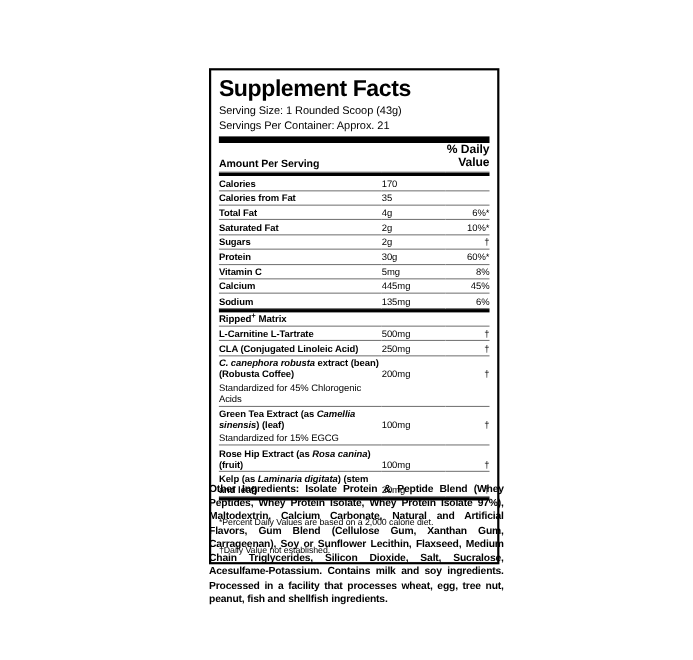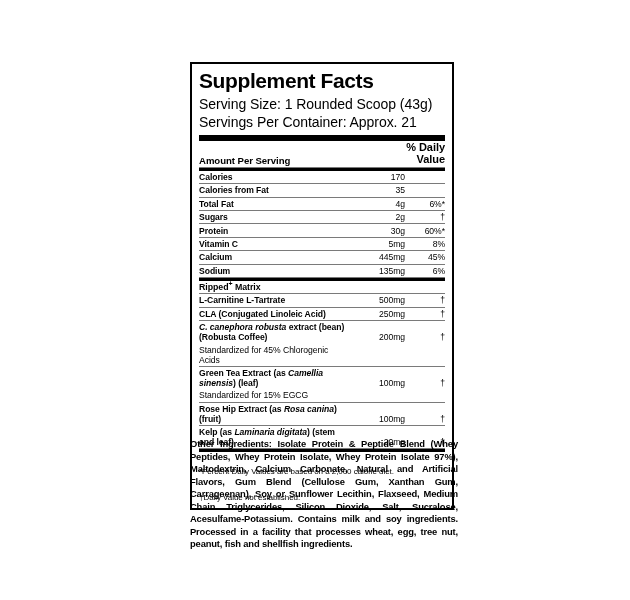--- a/index.html
+++ b/index.html
@@ -30,21 +30,21 @@
 
   .sf-title {
     font-size: 21px;
     font-weight: bold;
     letter-spacing: -0.4px;
     line-height: 1.04;
     margin: 1px 0 3px 0;
   }
 
   .serving-line {
-    font-size: 14px;
+    font-size: 10px;
     line-height: 1.32;
     letter-spacing: -0.05px;
   }
 
   .rule-thick {
     border-top: 6px solid #000;
     margin: 3px 0 0 0;
   }
   .rule-med {
     border-top: 3px solid #000;
@@ -59,21 +59,21 @@
     letter-spacing: -0.05px;
   }
   table.sf td {
     padding: 1.2px 0 1.2px 0;
     vertical-align: bottom;
     border-bottom: 1px solid #7a7a7a;
   }
   table.sf tr.no-rule td { border-bottom: none; }
 
   td.c-name  { text-align: left; }
-  td.c-amt   { text-align: right; width: 58px; padding-right: 2px; }
+  td.c-amt   { text-align: left; width: 58px; padding-right: 2px; }
   td.c-dv    { text-align: right; width: 40px; }
 
   .hdr-row td {
     border-bottom: none;
     padding-bottom: 2px;
   }
   .hdr-left {
     font-weight: bold;
     font-size: 9.6px;
     vertical-align: bottom;
@@ -158,20 +158,25 @@
           <td class="c-name indent1">Calories from Fat</td>
           <td class="c-amt">35</td>
           <td class="c-dv"></td>
         </tr>
         <tr>
           <td class="c-name bold">Total Fat</td>
           <td class="c-amt">4g</td>
           <td class="c-dv">6%*</td>
         </tr>
         <tr>
+          <td class="c-name indent1">Saturated Fat</td>
+          <td class="c-amt">2g</td>
+          <td class="c-dv">10%*</td>
+        </tr>
+        <tr>
           <td class="c-name indent1">Sugars</td>
           <td class="c-amt">2g</td>
           <td class="c-dv">†</td>
         </tr>
         <tr>
           <td class="c-name bold">Protein</td>
           <td class="c-amt">30g</td>
           <td class="c-dv">60%*</td>
         </tr>
         <tr>

